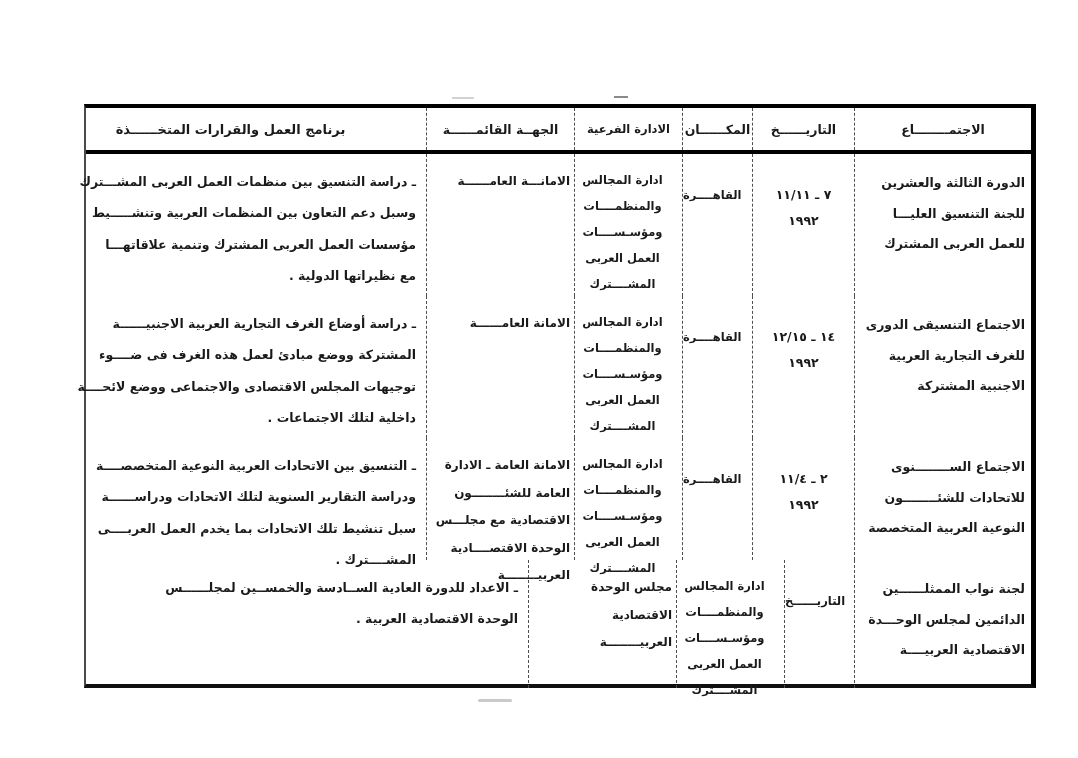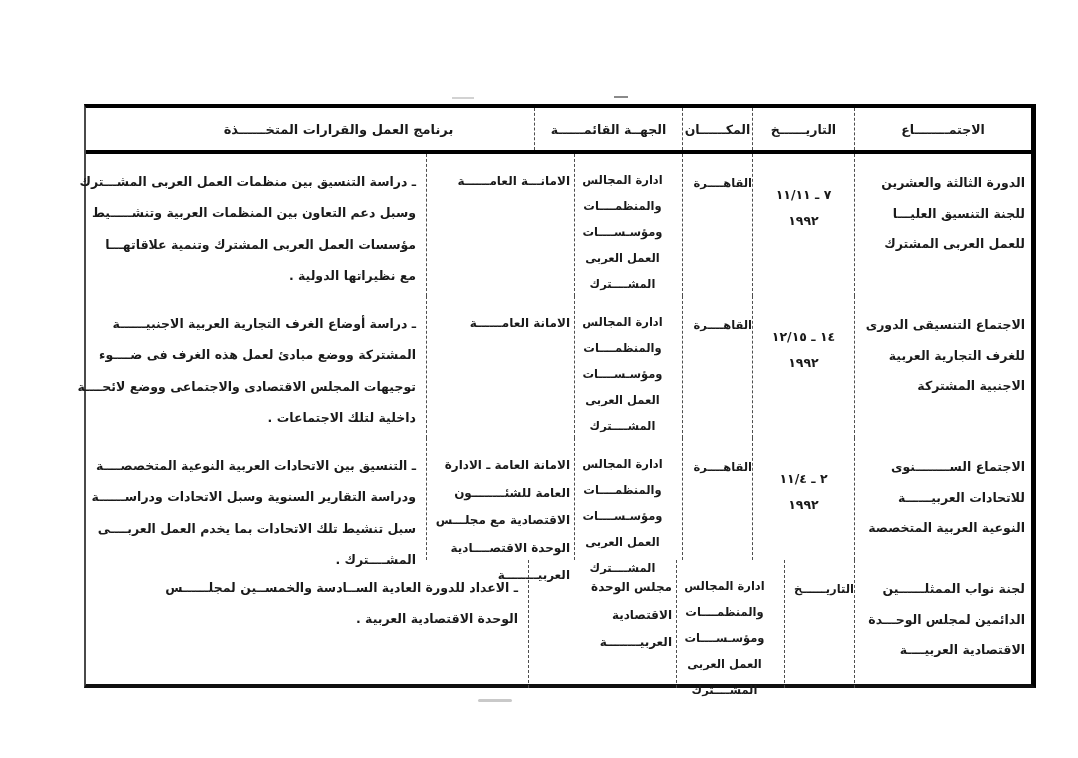--- a/index.html
+++ b/index.html
@@ -66,21 +66,21 @@
 
   .cell-meeting {
     font-size:12.5px; line-height:2.45; text-align:right;
     padding:14px 6px 0 2px;
   }
   .cell-date {
     font-size:12.5px; line-height:2.1; text-align:center;
     padding-top:28px;
   }
   .cell-place {
-    font-size:11.5px; text-align:right; padding-top:22px;
+    font-size:11.5px; text-align:left; padding-top:34px;
   }
   .cell-sub {
     font-size:11.5px; line-height:2.25; text-align:center;
     padding:14px 16px 0 4px;
   }
   .cell-agency {
     font-size:12px; line-height:2.3; text-align:right;
     padding:14px 4px 0 4px;
   }
   .cell-program {
@@ -95,20 +95,21 @@
 <div class="page-number-underline"></div>
 <div class="artifact-top"></div>
 <div class="artifact-bottom"></div>
 
 <div class="doc-table">
 
   <div class="trow header-row">
     <div class="cell c-meeting">الاجتمــــــــاع</div>
     <div class="cell c-date">التاريــــــخ</div>
     <div class="cell c-place">المكــــــان</div>
+    <div class="cell c-sub">الادارة الفرعية</div>
     <div class="cell c-agency">الجهــة القائمــــــة</div>
     <div class="cell c-program">برنامج العمل والقرارات المتخــــــذة</div>
   </div>
 
   <div class="trow r1">
     <div class="cell c-meeting cell-meeting">الدورة الثالثة والعشرين
 للجنة التنسيق العليـــا
 للعمل العربى المشترك</div>
     <div class="cell c-date cell-date">٧ ـ ١١/١١
 ١٩٩٢</div>
@@ -139,37 +140,37 @@
 المشــــترك</div>
     <div class="cell c-agency cell-agency">الامانة العامــــــة</div>
     <div class="cell c-program cell-program">ـ دراسة أوضاع الغرف التجارية العربية الاجنبيــــــة
 المشتركة ووضع مبادئ لعمل هذه الغرف فى ضــــوء
 توجيهات المجلس الاقتصادى والاجتماعى ووضع لائحــــة
 داخلية لتلك الاجتماعات .</div>
   </div>
 
   <div class="trow r3">
     <div class="cell c-meeting cell-meeting">الاجتماع الســــــــنوى
-للاتحادات العربيــــــة
+للاتحادات للشئــــــــون
 النوعية العربية المتخصصة</div>
     <div class="cell c-date cell-date">٢ ـ ١١/٤
 ١٩٩٢</div>
     <div class="cell c-place cell-place">القاهــــرة</div>
     <div class="cell c-sub cell-sub">ادارة المجالس
 والمنظمــــات
 ومؤسـســــات
 العمل العربى
 المشــــترك</div>
     <div class="cell c-agency cell-agency">الامانة العامة ـ الادارة
 العامة للشئــــــــون
 الاقتصادية مع مجلـــس
 الوحدة الاقتصــــادية
 العربيــــــــة</div>
     <div class="cell c-program cell-program">ـ التنسيق بين الاتحادات العربية النوعية المتخصصــــة
-ودراسة التقارير السنوية وسبل الاتحادات ودراســــــة
+ودراسة التقارير السنوية لتلك الاتحادات ودراســــــة
 سبل تنشيط تلك الاتحادات بما يخدم العمل العربــــى
 المشــــترك .</div>
   </div>
 
   <div class="trow r4">
     <div class="cell c-meeting cell-meeting">لجنة نواب الممثلــــــين
 الدائمين لمجلس الوحـــدة
 الاقتصادية العربيــــة</div>
     <div class="cell c-place cell-place">التاريــــــخ</div>
     <div class="cell c-sub cell-sub">ادارة المجالس

